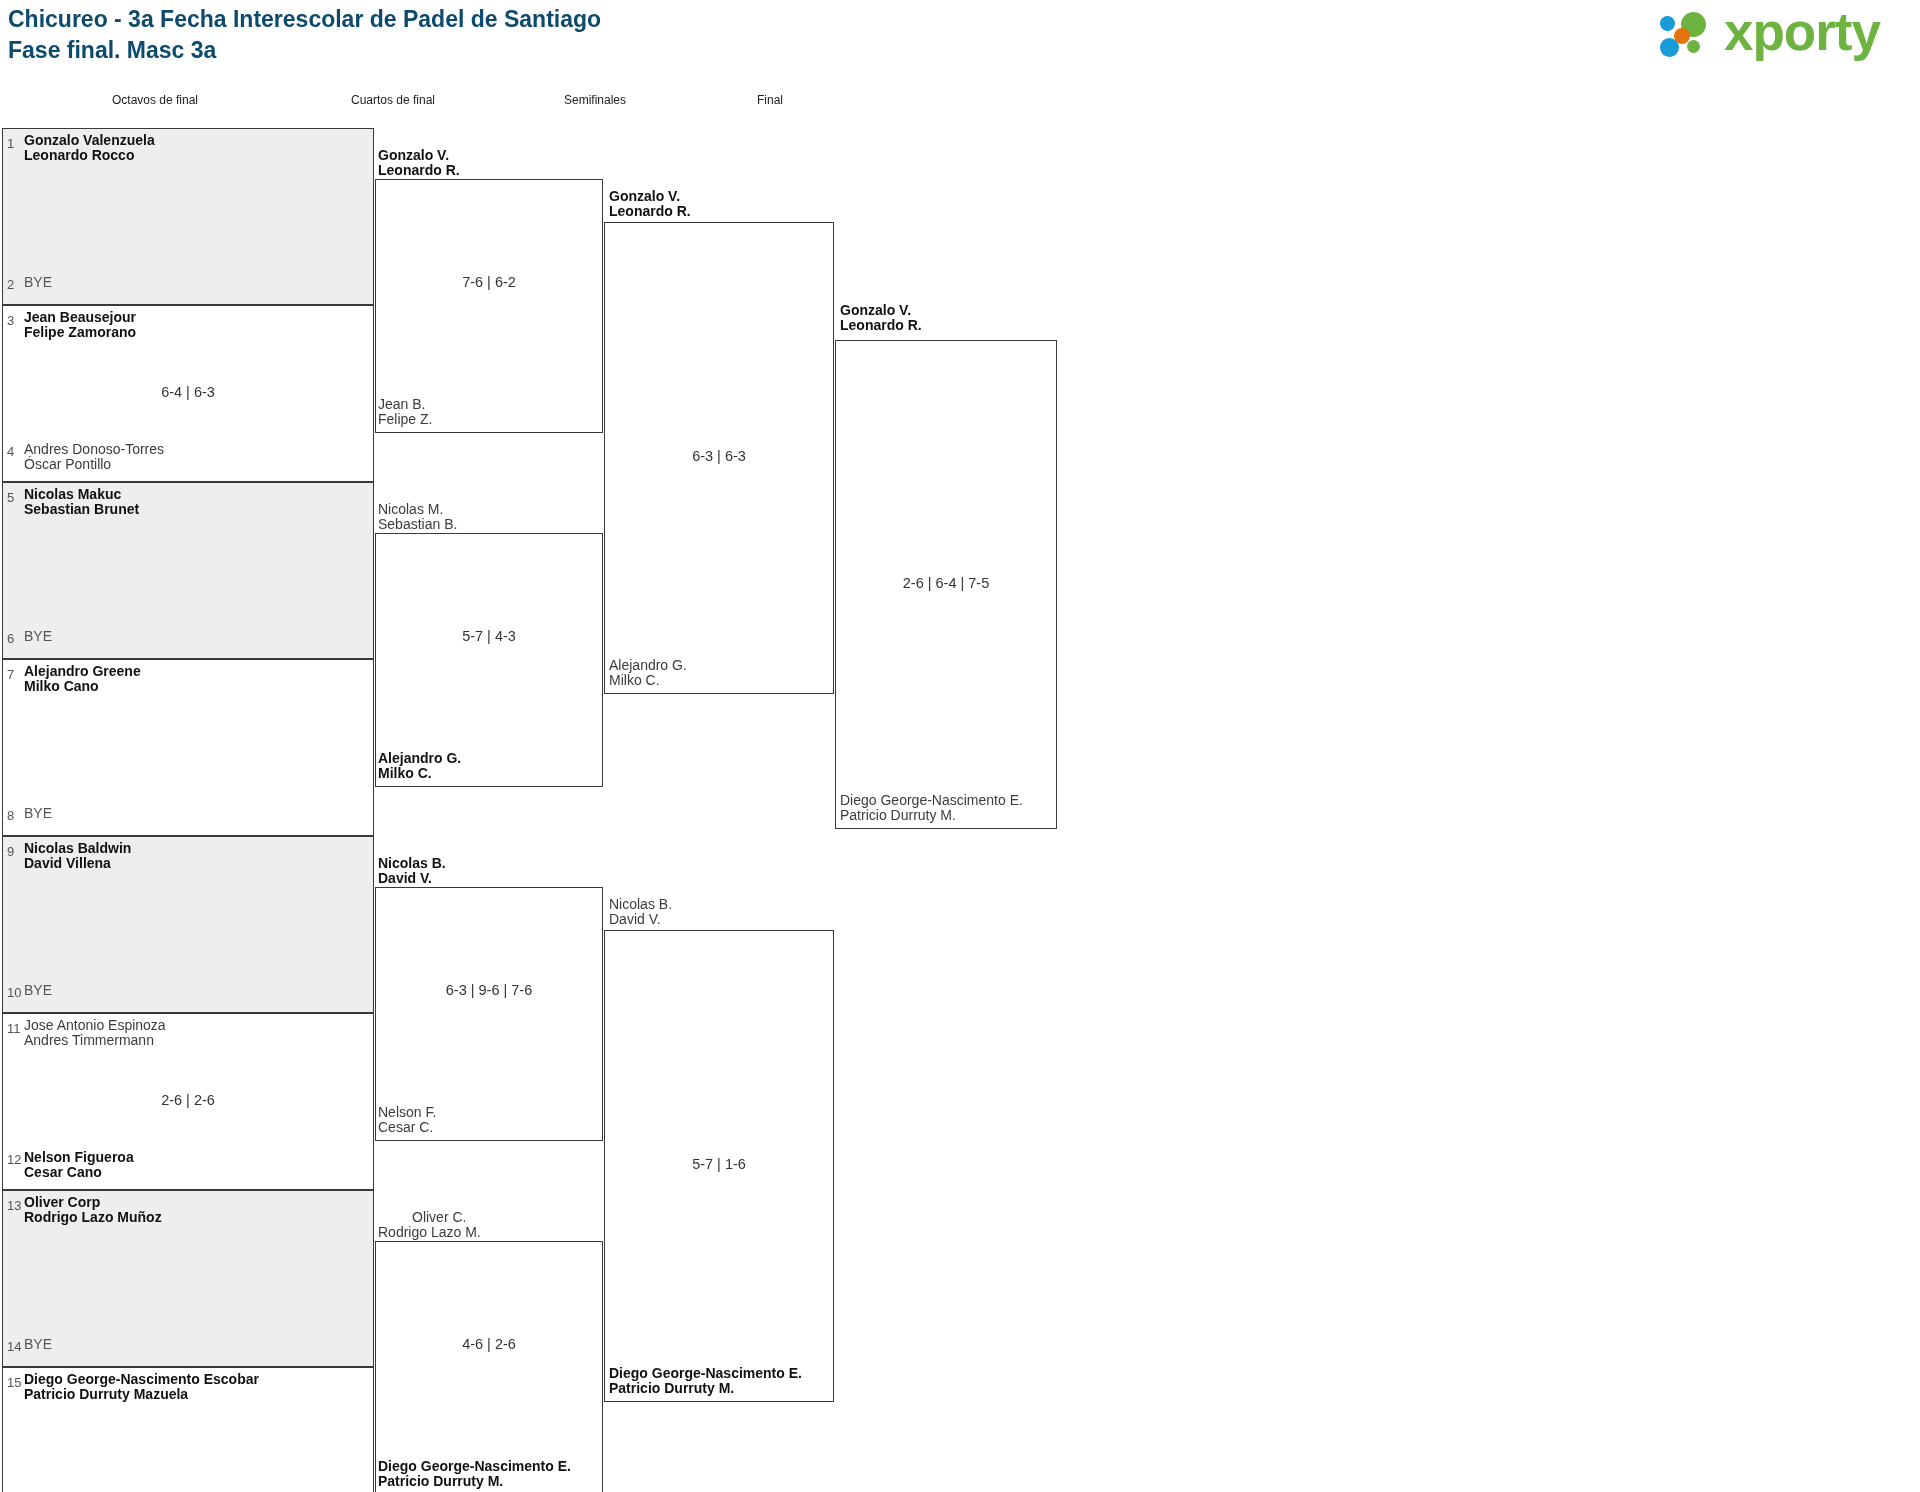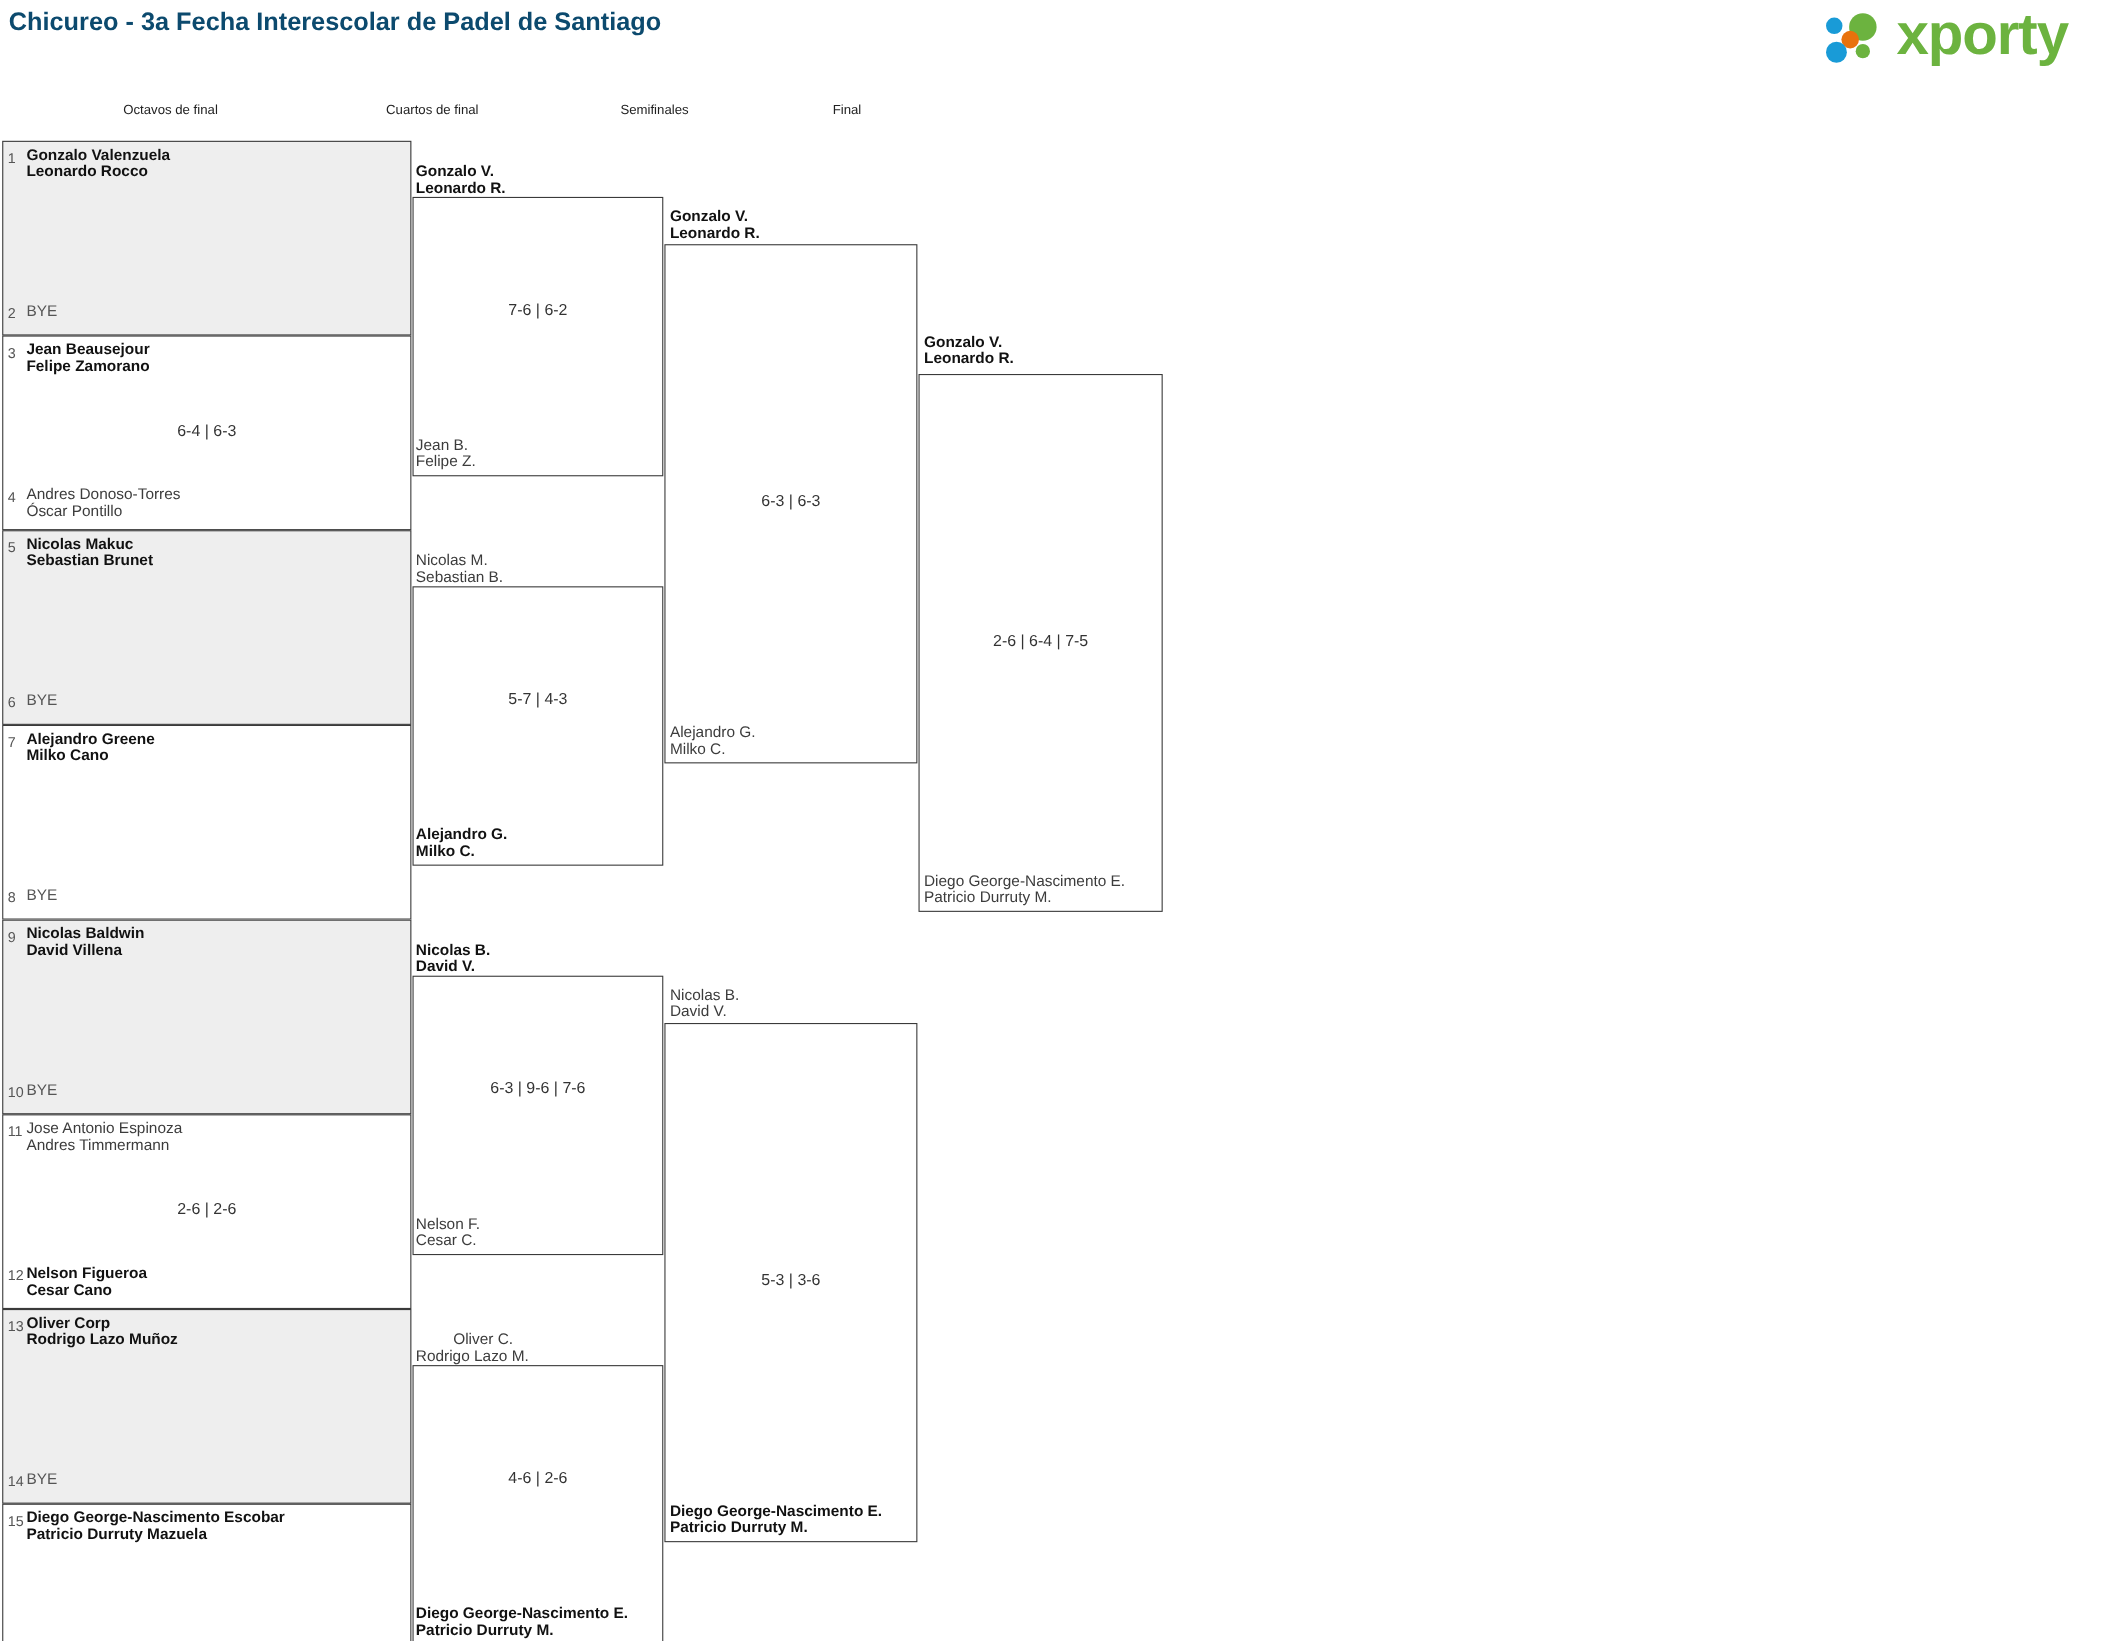--- a/index.html
+++ b/index.html
@@ -30,20 +30,21 @@
 
   .r16box{box-sizing:border-box;border:1px solid #3a3a3a;}
   .r16box.shade{background:#eeeeee;}
   .mbox{box-sizing:border-box;border:1px solid #3a3a3a;background:transparent;}
 </style>
 </head>
 <body>
 
 <div class="abs" id="title-block">
   <div class="title-line">Chicureo - 3a Fecha Interescolar de Padel de Santiago</div>
+  <div class="title-line">Fase final. Masc 3a</div>
 </div>
 
 <div class="abs" id="logo">
   <div class="logo-mark">
     <span class="dot" style="left:0px;  top:4px;  width:15px;height:15px;background:#199bd7;"></span>
     <span class="dot" style="left:21px; top:0px;  width:25px;height:25px;background:#6cb33f;"></span>
     <span class="dot" style="left:14px; top:16px; width:16px;height:16px;background:#e8720c;"></span>
     <span class="dot" style="left:0px;  top:26px; width:19px;height:19px;background:#199bd7;"></span>
     <span class="dot" style="left:27px; top:28px; width:13px;height:13px;background:#6cb33f;"></span>
   </div>
@@ -194,21 +195,21 @@
     <div class="abs score" style="left: 604px; top: 448px; width: 230px;">6-3 | 6-3</div>
     <div class="abs " style="left: 609px; top: 897px; width: 300px; height: 34px;">
       <div class="pl lose" style="left: 0px; top: 0px;">Nicolas B.</div>
       <div class="pl lose" style="left: 0px; top: 15px;">David V.</div>
     </div>
     <div class="abs " style="left: 609px; top: 1366px; width: 300px; height: 34px;">
       <div class="pl win" style="left: 0px; top: 0px;">Diego George-Nascimento E.</div>
       <div class="pl win" style="left: 0px; top: 15px;">Patricio Durruty M.</div>
     </div>
     <div class="abs mbox" style="left: 604px; top: 930px; width: 230px; height: 472px;"></div>
-    <div class="abs score" style="left: 604px; top: 1156px; width: 230px;">5-3 | 3-6</div>
+    <div class="abs score" style="left: 604px; top: 1156px; width: 230px;">5-7 | 1-6</div>
   </div>
 
 <div id="f-col">
     <div class="abs " style="left: 840px; top: 303px; width: 300px; height: 34px;">
       <div class="pl win" style="left: 0px; top: 0px;">Gonzalo V.</div>
       <div class="pl win" style="left: 0px; top: 15px;">Leonardo R.</div>
     </div>
     <div class="abs " style="left: 840px; top: 793px; width: 300px; height: 34px;">
       <div class="pl lose" style="left: 0px; top: 0px;">Diego George-Nascimento E.</div>
       <div class="pl lose" style="left: 0px; top: 15px;">Patricio Durruty M.</div>

